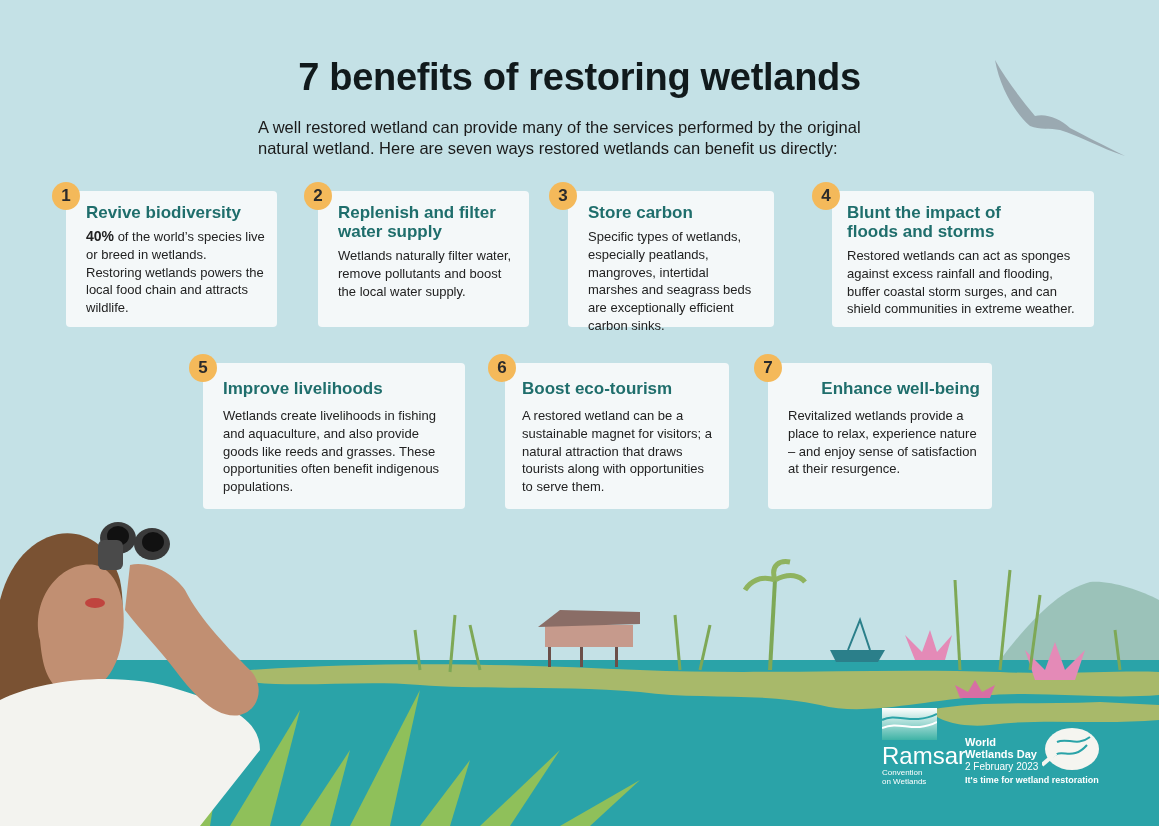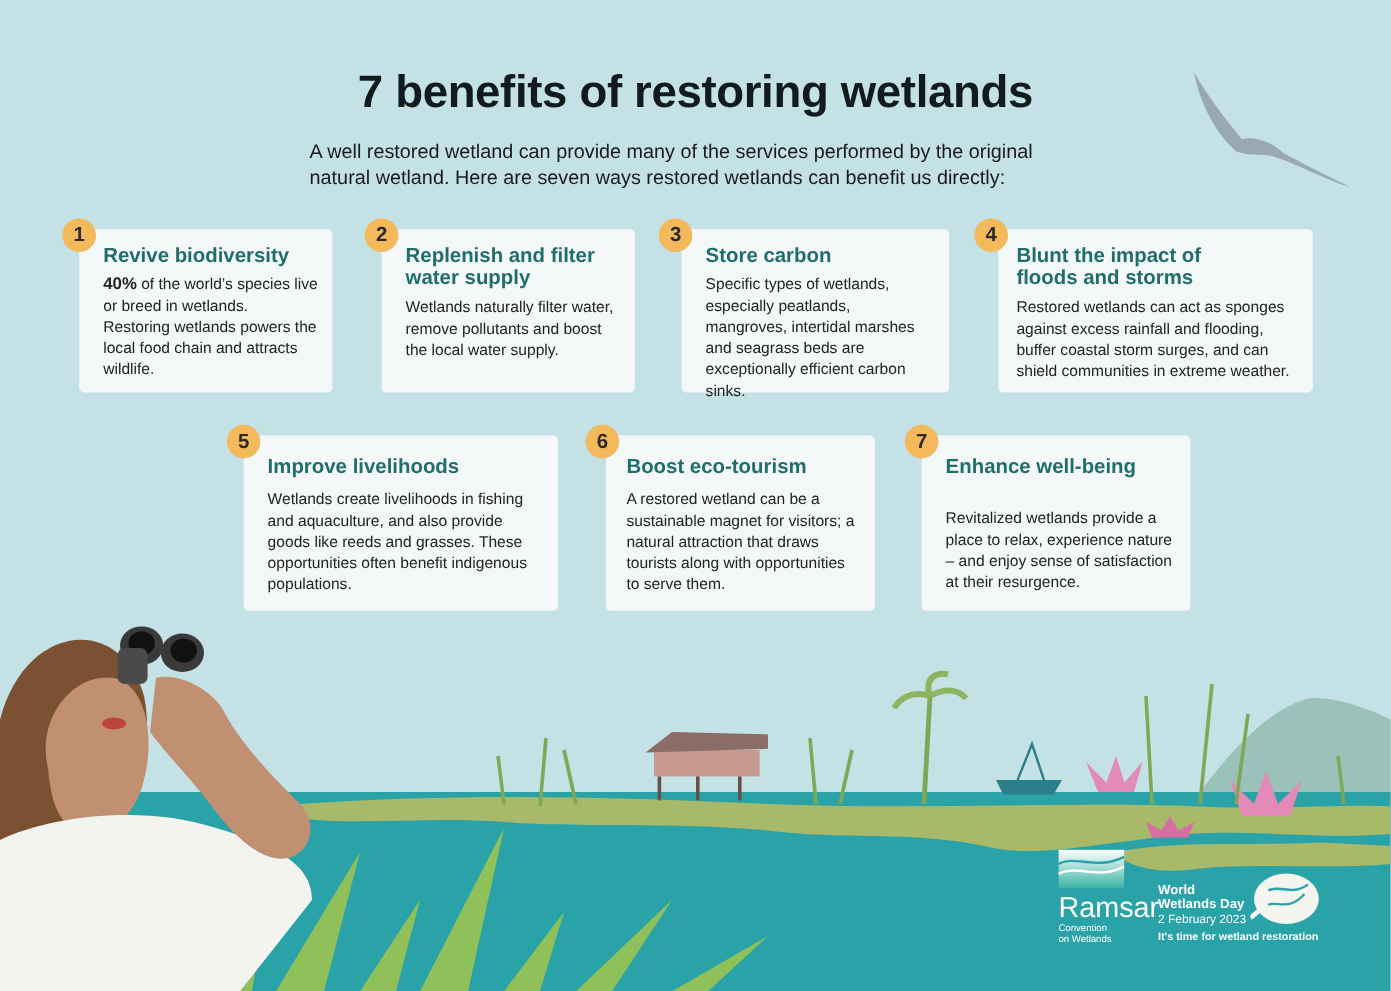--- a/index.html
+++ b/index.html
@@ -31,21 +31,21 @@
   <p><b>40%</b><span> of the world’s species live or breed in wetlands. Restoring wetlands powers the local food chain and attracts wildlife.</span></p>
 </div>
 <div class="badge" style="left:52px;top:182px;">1</div>
 
 <div class="card" style="left:318px;top:191px;width:211px;height:136px;">
   <h3 style="width:175px;">Replenish and filter water supply</h3>
   <p>Wetlands naturally filter water, remove pollutants and boost the local water supply.</p>
 </div>
 <div class="badge" style="left:304px;top:182px;">2</div>
 
-<div class="card" style="left:568px;top:191px;width:223px;height:136px;">
+<div class="card" style="left:568px;top:191px;width:206px;height:136px;">
   <h3>Store carbon</h3>
   <p>Specific types of wetlands, especially peatlands, mangroves, intertidal marshes and seagrass beds are exceptionally efficient carbon sinks.</p>
 </div>
 <div class="badge" style="left:549px;top:182px;">3</div>
 
 <div class="card" style="left:832px;top:191px;width:262px;height:136px;padding-left:15px;">
   <h3 style="width:175px;">Blunt the impact of floods and storms</h3>
   <p>Restored wetlands can act as sponges against excess rainfall and flooding, buffer coastal storm surges, and can shield communities in extreme weather.</p>
 </div>
 <div class="badge" style="left:812px;top:182px;">4</div>
@@ -56,21 +56,21 @@
 </div>
 <div class="badge" style="left:189px;top:354px;">5</div>
 
 <div class="card" style="left:505px;top:363px;width:224px;height:146px;padding-left:17px;">
   <h3 style="margin-top:4px;margin-bottom:9px;">Boost eco-tourism</h3>
   <p>A restored wetland can be a sustainable magnet for visitors; a natural attraction that draws tourists along with opportunities to serve them.</p>
 </div>
 <div class="badge" style="left:488px;top:354px;">6</div>
 
 <div class="card" style="left:768px;top:363px;width:224px;height:146px;">
-  <h3 style="margin-top:4px;margin-bottom:25px;">Enhance well-being</h3>
+  <h3 style="margin-top:4px;margin-bottom:9px;text-align:right;">Enhance well-being</h3>
   <p>Revitalized wetlands provide a place to relax, experience nature – and enjoy sense of satisfaction at their resurgence.</p>
 </div>
 <div class="badge" style="left:754px;top:354px;">7</div>
 
 <svg class="scene" width="1159" height="306" viewBox="0 0 1159 306">
 
   <path d="M1000 140 C1030 100 1060 70 1090 62 C1110 60 1140 70 1159 80 L1159 145 Z" fill="#9bc2b9"></path>
 
   <rect x="0" y="140" width="1159" height="166" fill="#2aa3a8"></rect>
 

